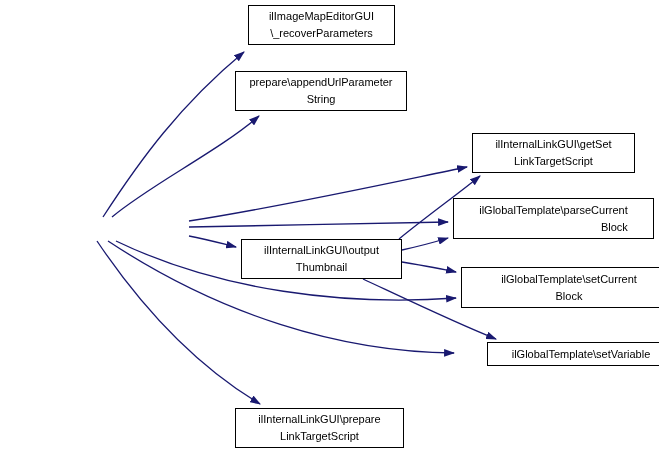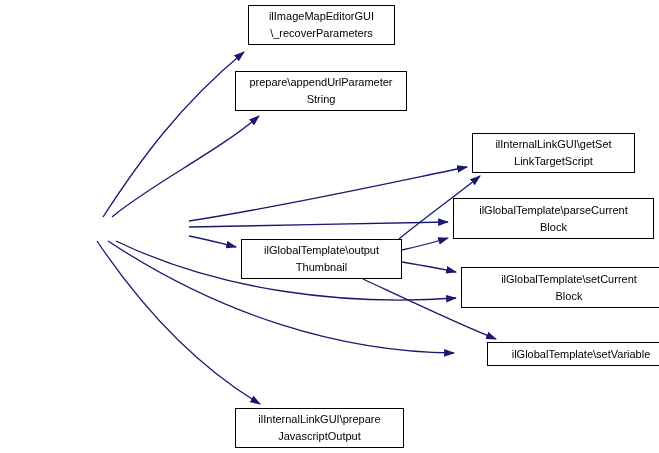--- a/index.html
+++ b/index.html
@@ -58,27 +58,27 @@
 
   <div class="node" style="left:248px; top:5px; width:147px; height:40px;">ilImageMapEditorGUI
 \_recoverParameters</div>
 
   <div class="node" style="left:235px; top:71px; width:172px; height:40px;">prepare\appendUrlParameter
 String</div>
 
   <div class="node" style="left:472px; top:133px; width:163px; height:40px;">ilInternalLinkGUI\getSet
 LinkTargetScript</div>
 
-  <div class="node" style="left:453px; top:198px; width:201px; height:41px;">ilGlobalTemplate\parseCurrent
+  <div class="node" style="left:453px; top:198px; width:201px; height:41px;text-align:right;">ilGlobalTemplate\parseCurrent
 Block</div>
 
-  <div class="node" style="left:241px; top:239px; width:161px; height:40px;">ilGlobalTemplate\output
+  <div class="node" style="left:241px; top:239px; width:161px; height:40px;">ilInternalLinkGUI\output
 Thumbnail</div>
 
   <div class="node" style="left:461px; top:267px; width:216px; height:41px;">ilGlobalTemplate\setCurrent
 Block</div>
 
   <div class="node" style="left:459px; top:342px; width:188px; height:24px;margin-left:28px;">ilGlobalTemplate\setVariable</div>
 
   <div class="node" style="left:235px; top:408px; width:169px; height:40px;">ilInternalLinkGUI\prepare
-JavascriptOutput</div>
+LinkTargetScript</div>
 
 </div>
 
 </body></html>

